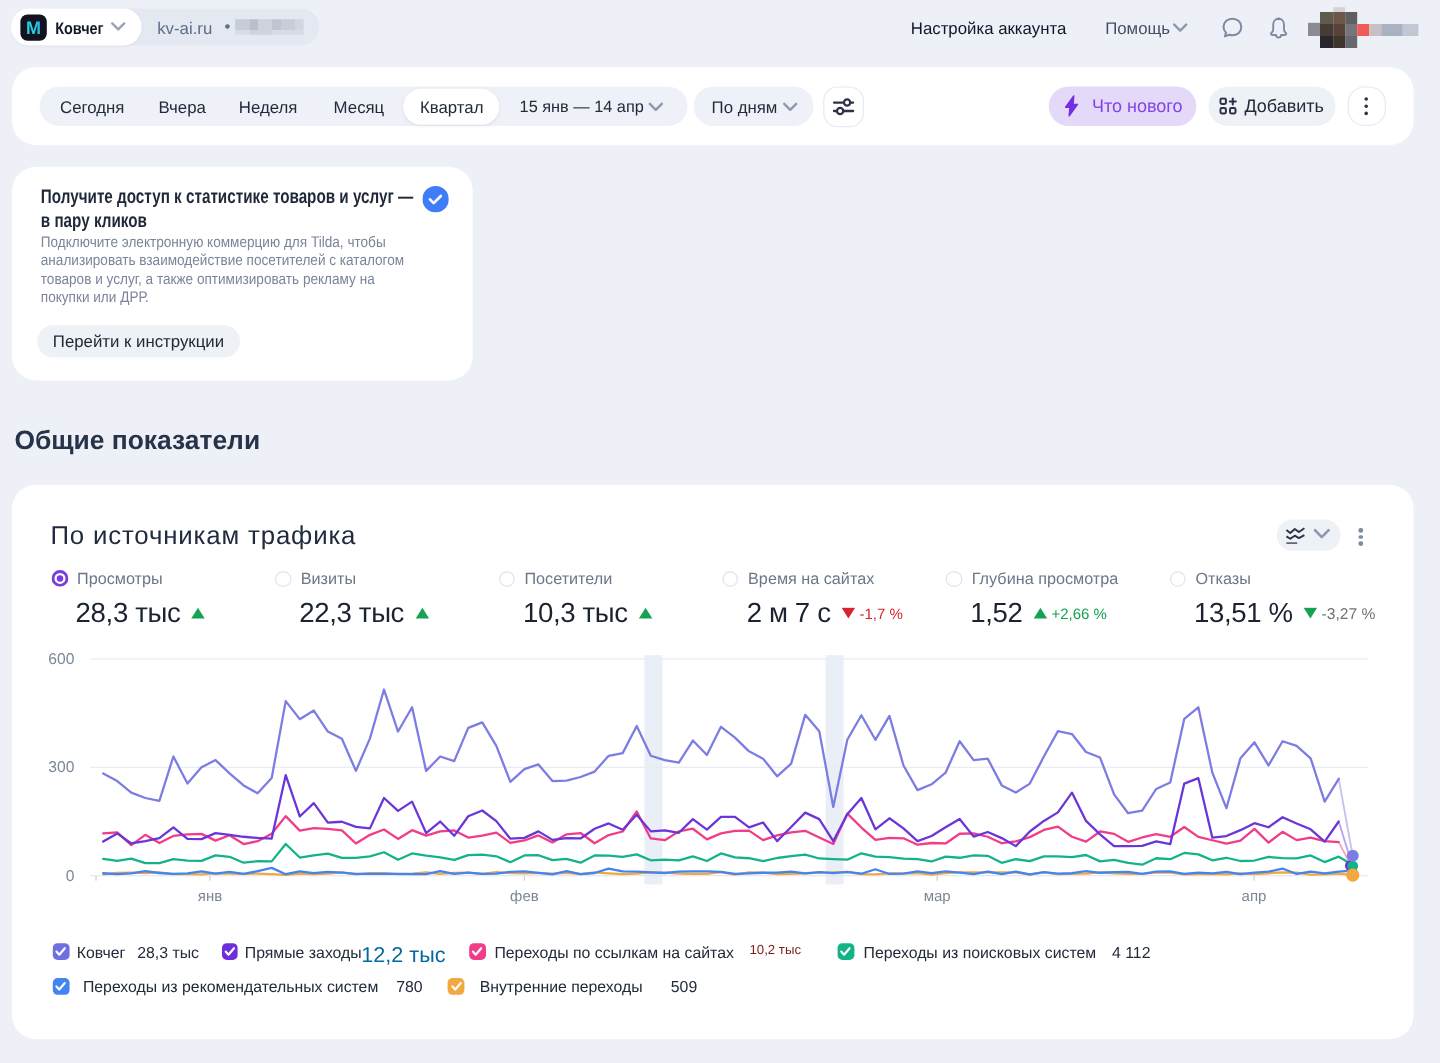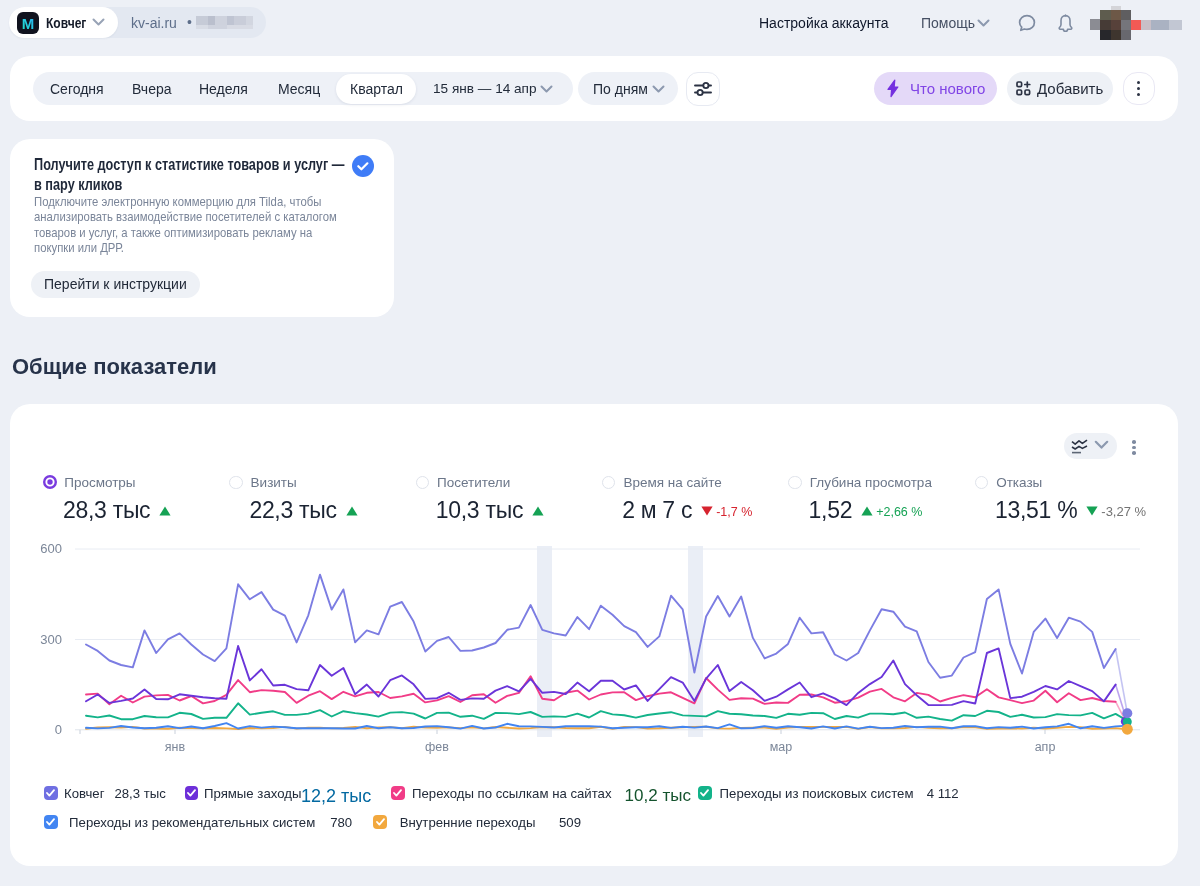--- a/index.html
+++ b/index.html
@@ -112,20 +112,21 @@
 <svg class="abs" style="left:352px;top:155px" width="22" height="22" viewBox="0 0 22 22">
     <circle cx="11" cy="11" r="11" fill="#3f7cf7"></circle>
     <path d="M6.3 11.2l3.1 3.1 6-6" fill="none" stroke="#fff" stroke-width="2.2" stroke-linecap="round" stroke-linejoin="round"></path>
   </svg>
 <div class="abs" style="left:34px;top:193.5px;font-size:12.8px;color:#7a8599;line-height:15.5px;transform:scaleX(0.885);transform-origin:0 0;white-space:nowrap">Подключите электронную коммерцию для Tilda, чтобы<br>анализировать взаимодействие посетителей с каталогом<br>товаров и услуг, а также оптимизировать рекламу на<br>покупки или ДРР.</div>
 <div class="abs" style="left:31px;top:271px;height:27px;background:#eef1f6;border-radius:13.5px;font-size:14px;color:#212938;line-height:27px;padding:0 13px">Перейти к инструкции</div>
 
 <div class="abs" style="left:12px;top:354px;font-size:22px;font-weight:700;color:#27334a">Общие показатели</div>
 
 <div class="card" style="left:10px;top:404px;width:1168px;height:462px">
+  <div class="abs" style="left:32px;top:30px;font-size:21.5px;color:#202b3d;letter-spacing:0.7px">По источникам трафика</div>
   <div class="abs" style="left:1054px;top:29px;width:53px;height:26px;background:#eef1f6;border-radius:13px"></div>
   <svg class="abs" style="left:1061px;top:33px" width="17" height="17" viewBox="0 0 17 17">
       <g fill="none" stroke="#2c3344" stroke-width="1.6">
         <path d="M1 4.6l3.2 2.6 3.8-3.4 3.4 2.6 4.6-3.2" stroke-linejoin="round"></path>
         <path d="M1 10l3.2 2 3.8-2.6 3.4 2 4.6-2.4" stroke-linejoin="round"></path>
       </g>
       <line x1="1" y1="15.6" x2="10" y2="15.6" stroke="#5c6675" stroke-width="1.6"></line>
     </svg>
   <svg class="abs" style="left:1084px;top:36px" width="15" height="11" viewBox="0 0 15 11">
       <path d="M1.8 1.8l5.7 5.8 5.7-5.8" fill="none" stroke="#8c99af" stroke-width="2.2" stroke-linecap="round" stroke-linejoin="round"></path>
@@ -157,21 +158,21 @@
     <div class="abs" style="left:405.5px;top:71.5px;width:13.5px;height:13.5px;border-radius:50%;border:1.5px solid #dfe3eb;background:#fff"></div>
     <div class="abs" style="left:427.0px;top:71px;font-size:13.5px;color:#6b7689">Посетители</div>
     <div class="vrow" style="left:425.8px;top:93px;height:27px;white-space:nowrap">
       <span style="font-size:23px;color:#1b2332;letter-spacing:-0.3px">10,3 тыс</span>
       <span style="width:9px;flex:none"></span>
       <svg width="12" height="10" viewBox="0 0 12 10" style="flex:none">
         <path d="M6 0.5L11.6 9.5H0.4z" fill="#15a254"></path>
       </svg>
     </div>
     <div class="abs" style="left:591.9px;top:71.5px;width:13.5px;height:13.5px;border-radius:50%;border:1.5px solid #dfe3eb;background:#fff"></div>
-    <div class="abs" style="left:613.4px;top:71px;font-size:13.5px;color:#6b7689">Время на сайте</div>
+    <div class="abs" style="left:613.4px;top:71px;font-size:13.5px;color:#6b7689">Время на сайтах</div>
     <div class="vrow" style="left:612.1999999999999px;top:93px;height:27px;white-space:nowrap">
       <span style="font-size:23px;color:#1b2332;letter-spacing:-0.3px">2 м 7 с</span>
       <span style="width:9px;flex:none"></span>
       <svg width="12" height="10" viewBox="0 0 12 10" style="flex:none">
         <path d="M6 9.5L11.6 0.5H0.4z" fill="#d6232e"></path>
       </svg>
       <span style="width:3px;flex:none"></span>
       <span style="font-size:12.5px;color:#d6232e;position:relative;top:1px">-1,7&nbsp;%</span>
     </div>
     <div class="abs" style="left:778.3px;top:71.5px;width:13.5px;height:13.5px;border-radius:50%;border:1.5px solid #dfe3eb;background:#fff"></div>
@@ -239,21 +240,21 @@
     <svg class="abs" style="left:176.7px;top:385px" width="9" height="8" viewBox="0 0 9 8">
       <path d="M1 4l2.4 2.6L8 1.2" fill="none" stroke="#fff" stroke-width="1.8" stroke-linecap="round" stroke-linejoin="round"></path>
     </svg>
     <div class="abs" style="left:194px;top:382px;font-size:13.2px;color:#222b3a">Прямые заходы</div>
     <div class="abs" style="left:291px;top:382px;font-size:18px;color:#0369a1">12,2 тыс</div>
     <div class="abs" style="left:381px;top:382px;width:13.5px;height:13.5px;border-radius:4px;background:#f13c87"></div>
     <svg class="abs" style="left:383.2px;top:385px" width="9" height="8" viewBox="0 0 9 8">
       <path d="M1 4l2.4 2.6L8 1.2" fill="none" stroke="#fff" stroke-width="1.8" stroke-linecap="round" stroke-linejoin="round"></path>
     </svg>
     <div class="abs" style="left:402px;top:382px;font-size:13.2px;color:#222b3a">Переходы по ссылкам на сайтах</div>
-    <div class="abs" style="left:614.6px;top:382px;font-size:17px;color:#14532d">10,2 тыс</div>
+    <div class="abs" style="left:614.6px;top:382px;font-size:11px;color:#7f1d1d">10,2 тыс</div>
     <div class="abs" style="left:688px;top:382px;width:13.5px;height:13.5px;border-radius:4px;background:#13b38a"></div>
     <svg class="abs" style="left:690.2px;top:385px" width="9" height="8" viewBox="0 0 9 8">
       <path d="M1 4l2.4 2.6L8 1.2" fill="none" stroke="#fff" stroke-width="1.8" stroke-linecap="round" stroke-linejoin="round"></path>
     </svg>
     <div class="abs" style="left:709.6px;top:382px;font-size:13.2px;color:#222b3a">Переходы из поисковых систем</div>
     <div class="abs" style="left:916.7px;top:382px;font-size:13.2px;color:#222b3a">4 112</div>
     <div class="abs" style="left:34px;top:411px;width:13.5px;height:13.5px;border-radius:4px;background:#4285f2"></div>
     <svg class="abs" style="left:36.2px;top:414px" width="9" height="8" viewBox="0 0 9 8">
       <path d="M1 4l2.4 2.6L8 1.2" fill="none" stroke="#fff" stroke-width="1.8" stroke-linecap="round" stroke-linejoin="round"></path>
     </svg>

